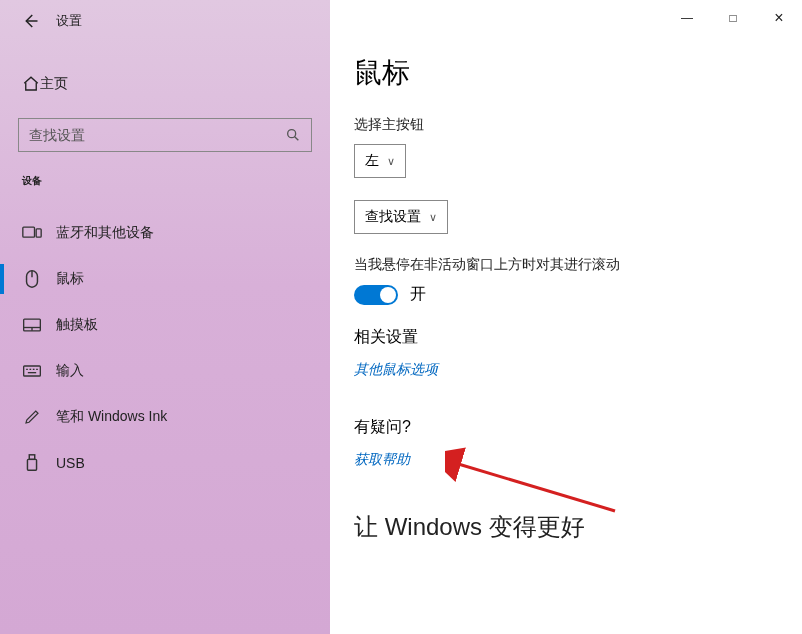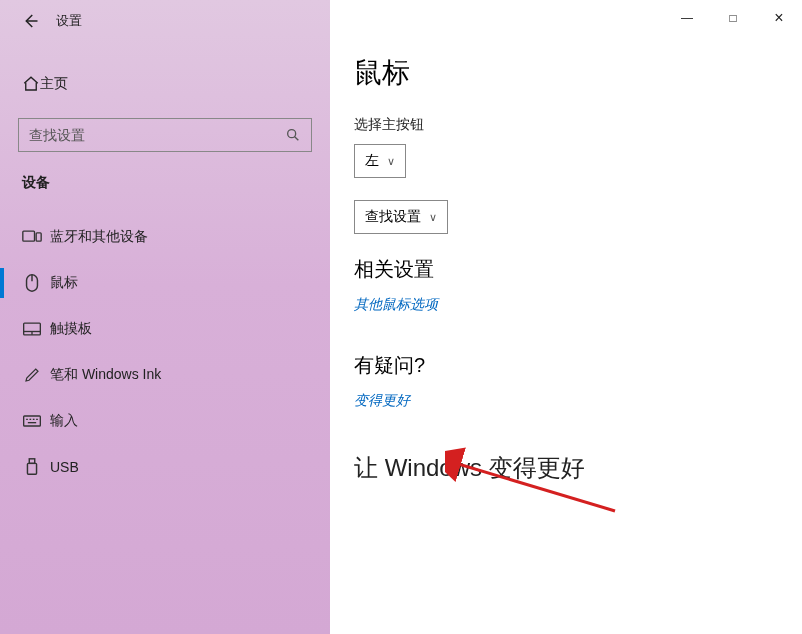--- a/index.html
+++ b/index.html
@@ -16,37 +16,37 @@
   .tb-row { display: flex; align-items: center; height: 42px; padding-left: 18px; gap: 14px; }
   .back-btn { width: 24px; height: 24px; display:flex; align-items:center; justify-content:center; }
   .app-title { font-size: 13px; color: #222; }
   .home-row { display: flex; align-items: center; height: 44px; padding-left: 22px; margin-top: 20px; }
   .home-icon { width: 18px; height: 18px; display:flex; align-items:center; justify-content:center; }
   .home-label { font-size: 14px; color: #222; }
   .search-wrap { margin: 12px 18px 0 18px; }
   .search-box { width: 100%; height: 34px; border: 1px solid #888; background: rgba(255,255,255,0.0); display: flex; align-items: center; padding: 0 10px; }
   .search-box input { flex:1; border:none; outline:none; background:transparent; font-size: 14px; color: #444; }
   .search-box input::placeholder { color: #555; }
-  .section-title { font-size: 14px; font-weight: 600; padding: 22px 0 8px 22px; color: #222; }
+  .section-title { font-size: 10px; font-weight: 600; padding: 22px 0 8px 22px; color: #222; }
   .nav { margin-top: 14px; }
-  .nav-item { display: flex; align-items: center; height: 46px; padding-left: 22px; gap: 8px; font-size: 14px; color: #222; position: relative; }
+  .nav-item { display: flex; align-items: center; height: 46px; padding-left: 22px; gap: 14px; font-size: 14px; color: #222; position: relative; }
   .nav-item.selected::before { content:""; position:absolute; left:0; top:8px; bottom:8px; width:4px; background:#0078d4; }
   .nav-icon { width: 20px; height: 20px; display:flex; align-items:center; justify-content:center; color:#333; }
   .page-title { font-size: 28px; font-weight: 400; margin-top: 54px; margin-bottom: 24px; }
   .field-label { font-size: 14px; color: #222; margin-bottom: 10px; margin-top: 6px; }
   .select { height: 34px; border: 1px solid #888; display:inline-flex; align-items:center; padding: 0 10px; gap: 8px; font-size: 14px; background:#fff; }
   .chev { font-size: 11px; color:#555; }
   .block { margin-bottom: 22px; }
   .slider { width: 320px; height: 20px; position: relative; margin-top: 6px; }
   .slider-track { position:absolute; left:0; right:0; top:50%; height:2px; background:#888; transform:translateY(-50%); }
   .slider-thumb { position:absolute; top:50%; width:8px; height:22px; background:#0078d4; border-radius:4px; transform:translate(-50%,-50%); }
   .toggle-row { display:flex; align-items:center; gap:12px; margin-top:4px; }
   .toggle { width:44px; height:20px; border-radius:10px; background:#0078d4; position:relative; }
   .toggle-knob { position:absolute; right:2px; top:2px; width:16px; height:16px; border-radius:50%; background:#fff; }
-  .subheading { font-size: 20px; font-weight: 400; margin-top: 8px; margin-bottom: 12px; }
+  .subheading { font-size: 16px; font-weight: 400; margin-top: 8px; margin-bottom: 12px; }
   .link { color:#0067c0; font-size: 14px; display:inline-block;font-style:italic; }
   .arrow-svg { position:absolute; left: 445px; top: 445px; pointer-events:none; }
   .cutoff { font-size: 24px; color:#222; margin-top: 42px; white-space: nowrap; }
   svg { display:block; }
 </style>
 </head>
 <body>
 
 <div class="window">
   <div class="sidebar">
@@ -106,41 +106,41 @@
           <svg width="20" height="16" viewBox="0 0 24 18" fill="none" stroke="#333" stroke-width="1.6">
               <rect x="2" y="2" width="20" height="14" rx="1"></rect>
               <line x1="2" y1="12" x2="22" y2="12"></line>
               <line x1="12" y1="12" x2="12" y2="16"></line>
             </svg>
         </div>
         <span>触摸板</span>
       </div>
       <div class="nav-item">
         <div class="nav-icon">
-          <svg width="18" height="18" viewBox="0 0 24 24" fill="none" stroke="#333" stroke-width="1.6">
-              <path d="M4 20 L8 19 L20 7 L17 4 L5 16 Z"></path>
-            </svg>
-        </div>
-        <span>笔和 Windows Ink</span>
-      </div>
-      <div class="nav-item">
-        <div class="nav-icon">
           <svg width="20" height="14" viewBox="0 0 24 16" fill="none" stroke="#333" stroke-width="1.6">
               <rect x="2" y="2" width="20" height="12" rx="1"></rect>
               <line x1="5" y1="6" x2="7" y2="6"></line>
               <line x1="9" y1="6" x2="11" y2="6"></line>
               <line x1="13" y1="6" x2="15" y2="6"></line>
               <line x1="17" y1="6" x2="19" y2="6"></line>
               <line x1="7" y1="10" x2="17" y2="10"></line>
             </svg>
         </div>
         <span>输入</span>
       </div>
       <div class="nav-item">
         <div class="nav-icon">
+          <svg width="18" height="18" viewBox="0 0 24 24" fill="none" stroke="#333" stroke-width="1.6">
+              <path d="M4 20 L8 19 L20 7 L17 4 L5 16 Z"></path>
+            </svg>
+        </div>
+        <span>笔和 Windows Ink</span>
+      </div>
+      <div class="nav-item">
+        <div class="nav-icon">
           <svg width="16" height="20" viewBox="0 0 16 22" fill="none" stroke="#333" stroke-width="1.6">
               <rect x="5" y="2" width="6" height="5"></rect>
               <rect x="3" y="7" width="10" height="12" rx="1"></rect>
             </svg>
         </div>
         <span>USB</span>
       </div>
     </div>
   </div>
 
@@ -156,27 +156,36 @@
     </div>
 
     <div class="block">
       <div class="select">
         <span>查找设置</span>
         <span class="chev">∨</span>
       </div>
     </div>
 
 
+    <div class="block">
+      <div class="field-label">当我悬停在非活动窗口上方时对其进行滚动</div>
+      <div class="toggle-row">
+        <div class="toggle">
+          <div class="toggle-knob"></div>
+        </div>
+        <span>开</span>
+      </div>
+    </div>
 
     <div class="subheading">相关设置</div>
     <a class="link">其他鼠标选项</a>
 
     <div style="height:30px"></div>
     <div class="subheading">有疑问?</div>
-    <a class="link">变得更好</a>
+    <a class="link">获取帮助</a>
 
     <div class="cutoff">让 Windows 变得更好</div>
   </div>
 </div>
 
 <div class="titlebar">
   <div class="btn">
       <span>—</span>
     </div>
   <div class="btn">

